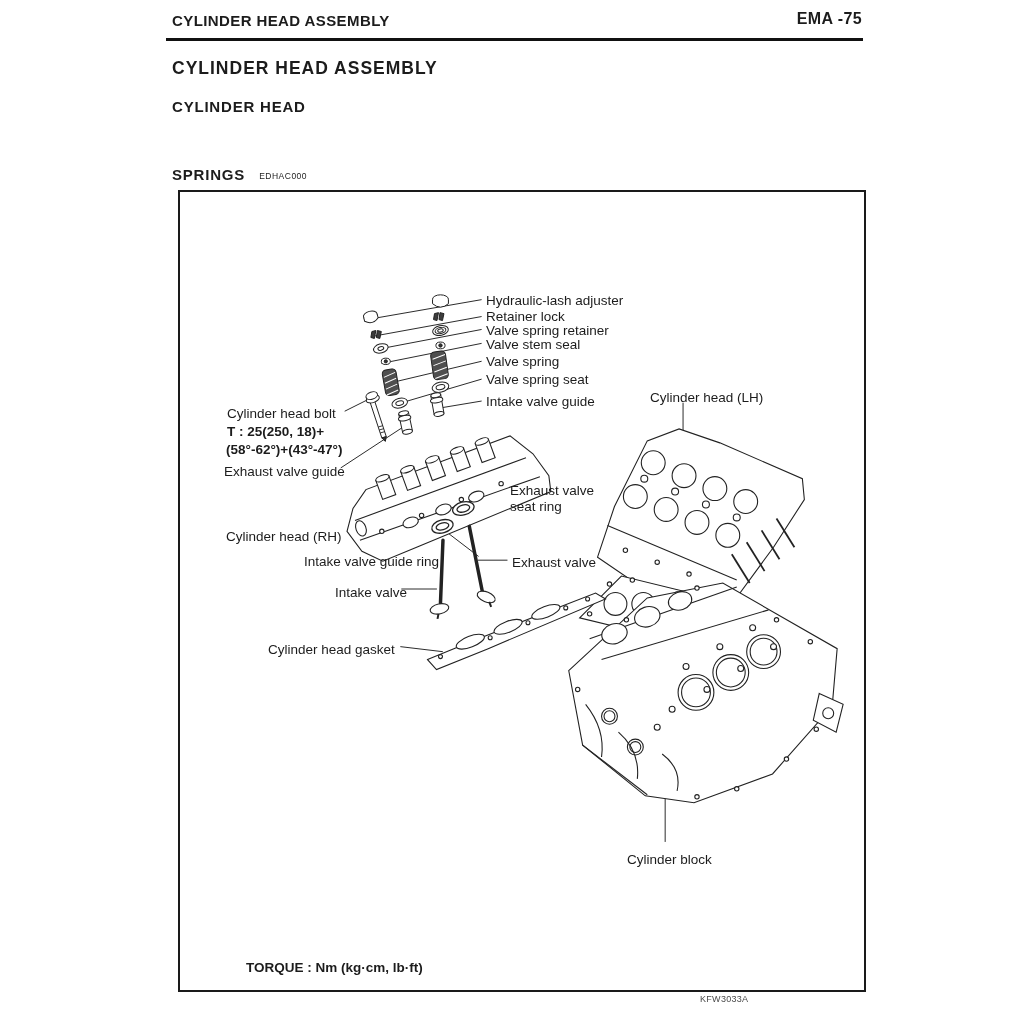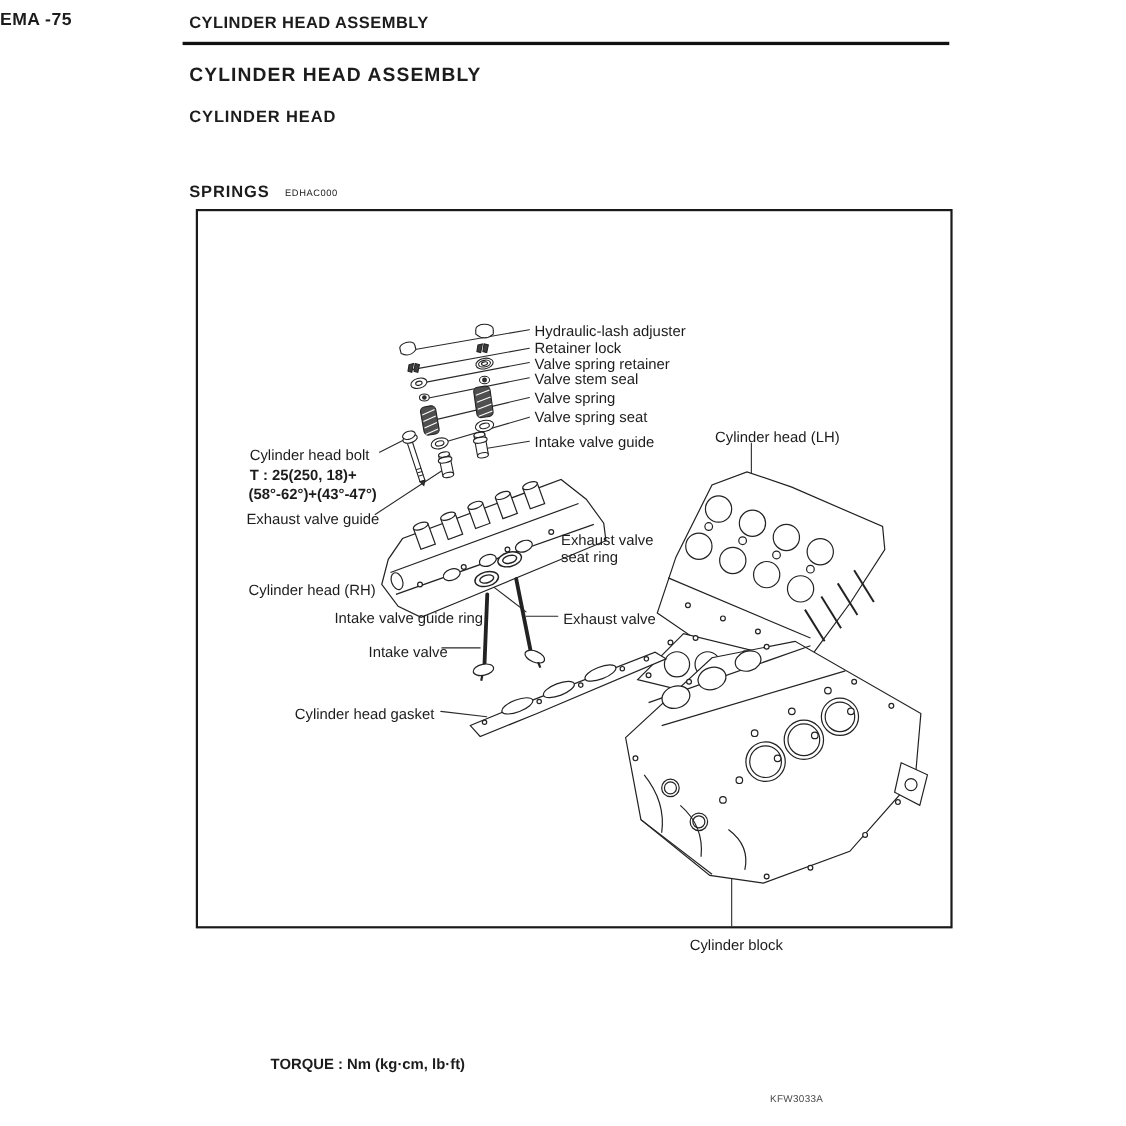--- a/index.html
+++ b/index.html
@@ -2,28 +2,28 @@
 <html><head>
 <meta charset="utf-8">
 <style>
   html,body{margin:0;padding:0;background:#ffffff;}
   .page{
     position:relative;width:1024px;height:1024px;background:#ffffff;
     font-family:"Liberation Sans","DejaVu Sans",sans-serif;color:#1c1c1c;overflow:hidden;padding-left:38px;
   }
   .abs{position:absolute;}
   .running-header{top:12px;left:172px;font-size:15px;font-weight:bold;letter-spacing:.4px;}
-  .page-ref{top:10px;left:0;width:862px;font-size:16px;font-weight:bold;letter-spacing:.4px;}
+  .page-ref{top:10px;left:0;width:862px;text-align:right;font-size:16px;font-weight:bold;letter-spacing:.4px;}
   .header-rule{top:38px;left:166px;width:697px;height:3px;background:#111;}
   .title-main{top:58px;left:172px;font-size:17.5px;font-weight:bold;letter-spacing:1px;}
   .title-sub{top:98px;left:172px;font-size:15px;font-weight:bold;letter-spacing:.8px;}
   .title-section{top:136px;left:172px;font-size:15px;font-weight:bold;letter-spacing:.8px;line-height:26px;}
   .section-code{font-size:8.5px;font-weight:normal;letter-spacing:.5px;margin-left:14px;vertical-align:1px;margin-top:47px;}
   .figure-box{
-    top:190px;left:178px;width:688px;height:654px;border:2px solid #1a1a1a;box-sizing:border-box;
+    top:190px;left:178px;width:688px;height:802px;border:2px solid #1a1a1a;box-sizing:border-box;
   }
   .figure-box svg{position:absolute;left:0;top:0;}
   .lbl{position:absolute;font-size:13.5px;white-space:nowrap;color:#1c1c1c;line-height:16px;}
   .lbl.bold{font-weight:bold;}
   .lbl.wrap{white-space:normal;width:100px;}
   .torque-note{position:absolute;left:22px;top:768px;font-size:13.5px;font-weight:bold;margin-left:44px;}
   .figure-code{top:994px;left:700px;width:166px;text-align:left;font-size:9px;color:#4a4a4a;letter-spacing:.3px;}
 </style>
 </head>
 <body>

